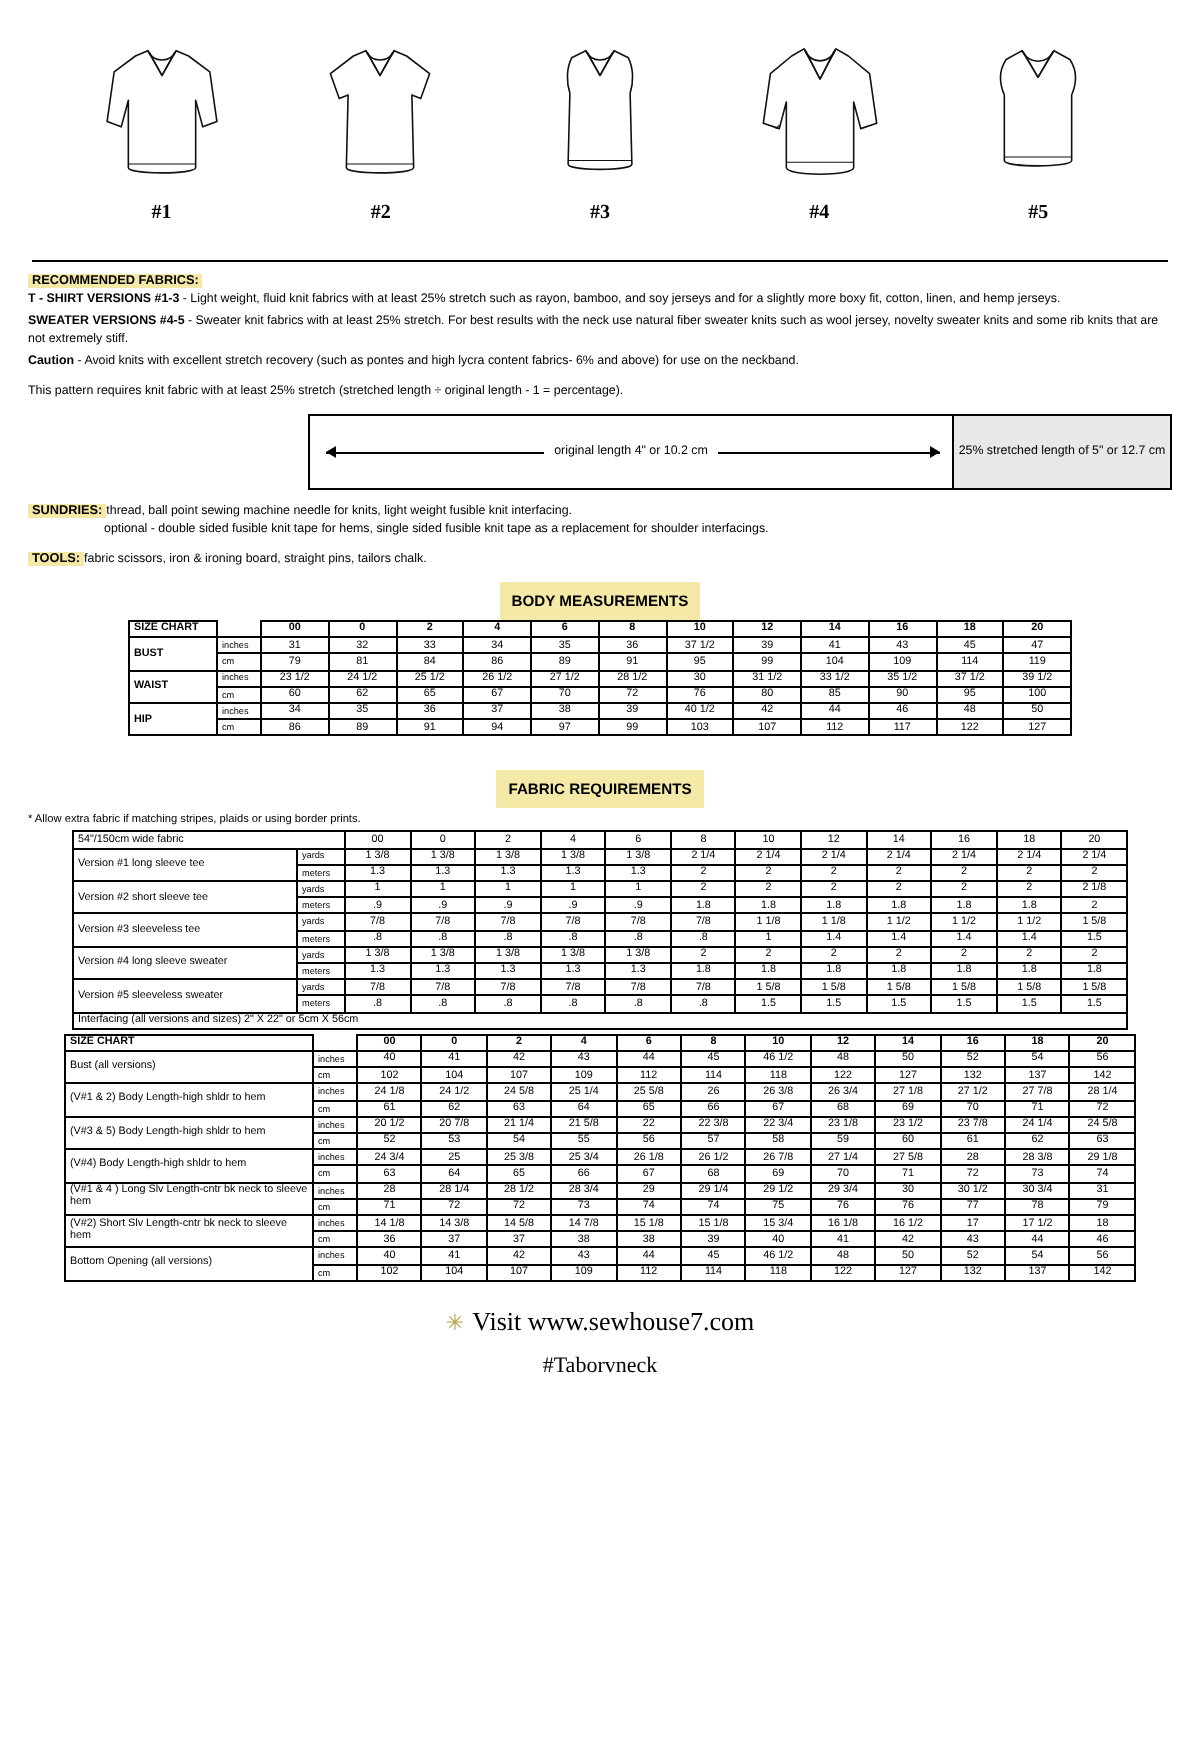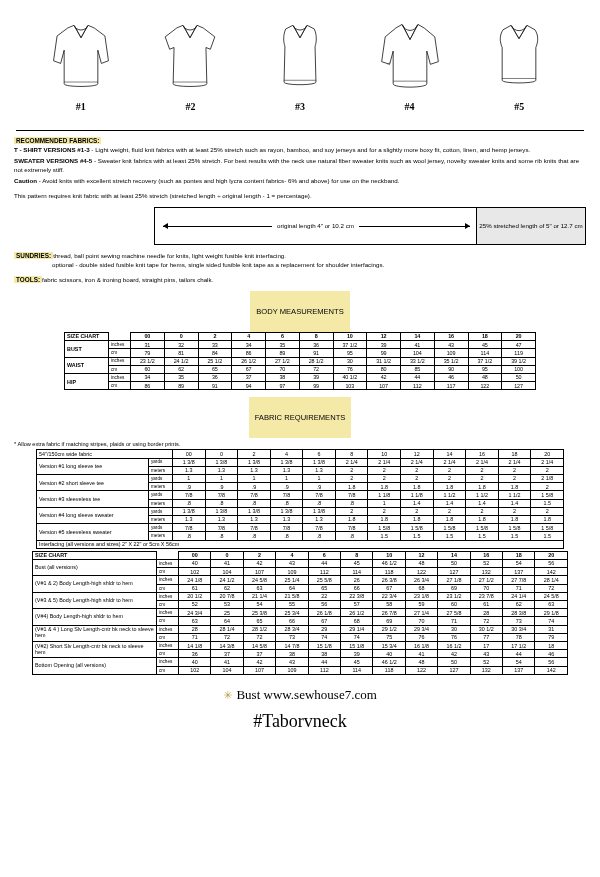--- a/index.html
+++ b/index.html
@@ -140,25 +140,25 @@
     display: flex;
     align-items: center;
     justify-content: center;
     text-align: center;
     font-size: 6.2px;
     line-height: 1.35;
   }
   
   .tbl-title {
     text-align: center;
-    font-weight: normal;
+    font-weight: bold;
     font-size: 7.6px;
     background: #f5e9a8;
     display: inline-block;
-    padding: 16px 6px;
+    padding: 5px 6px;
   }
   .center { text-align: center; }
   table {
     border-collapse: collapse;
     width: 100%;
     font-size: 5.4px;
     table-layout: fixed;
   }
   table td, table th {
     border: 0.5px solid #000;
@@ -191,21 +191,21 @@
     margin-top: 12px;
   }
   .footer .star { color: #b8a14a; font-size: 11px; }
   .footer .site {
     font-family: "Liberation Serif", serif;
     font-size: 13px;
     margin-left: 4px;
   }
   .footer .tag {
     font-family: "Liberation Serif", serif;
-    font-size: 18px;
+    font-size: 11px;
     margin-top: 8px;
   }
   .two-line { line-height: 1.1; }
 </style>
 </head>
 <body>
 
 <div class="page">
 
 
@@ -431,21 +431,21 @@
           <td>107</td>
           <td>112</td>
           <td>117</td>
           <td>122</td>
           <td>127</td>
         </tr>
       </tbody>
         </table>
     </div>
 
-    <div class="center" style="margin-top:7px">
+    <div class="center" style="margin-top:17px">
       <span class="tbl-title">FABRIC REQUIREMENTS</span>
     </div>
     <div class="note">*  Allow extra fabric if matching stripes, plaids or using border prints.</div>
     <div style="padding:0 22px">
       <table>
         <colgroup>
           <col style="width:112px">
             <col style="width:24px">
           <col span="12">
         </colgroup>
@@ -879,18 +879,18 @@
           <td>127</td>
           <td>132</td>
           <td>137</td>
           <td>142</td>
         </tr>
       </tbody>
         </table>
     </div>
 
     <div class="footer">
-      <span class="star">✳</span><span class="site">Bust www.sewhouse7.com</span>
+      <span class="star">✳</span><span class="site">Visit www.sewhouse7.com</span>
       <div class="tag">#Taborvneck</div>
     </div>
 
   </div>
 </div>
 
 </body></html>

